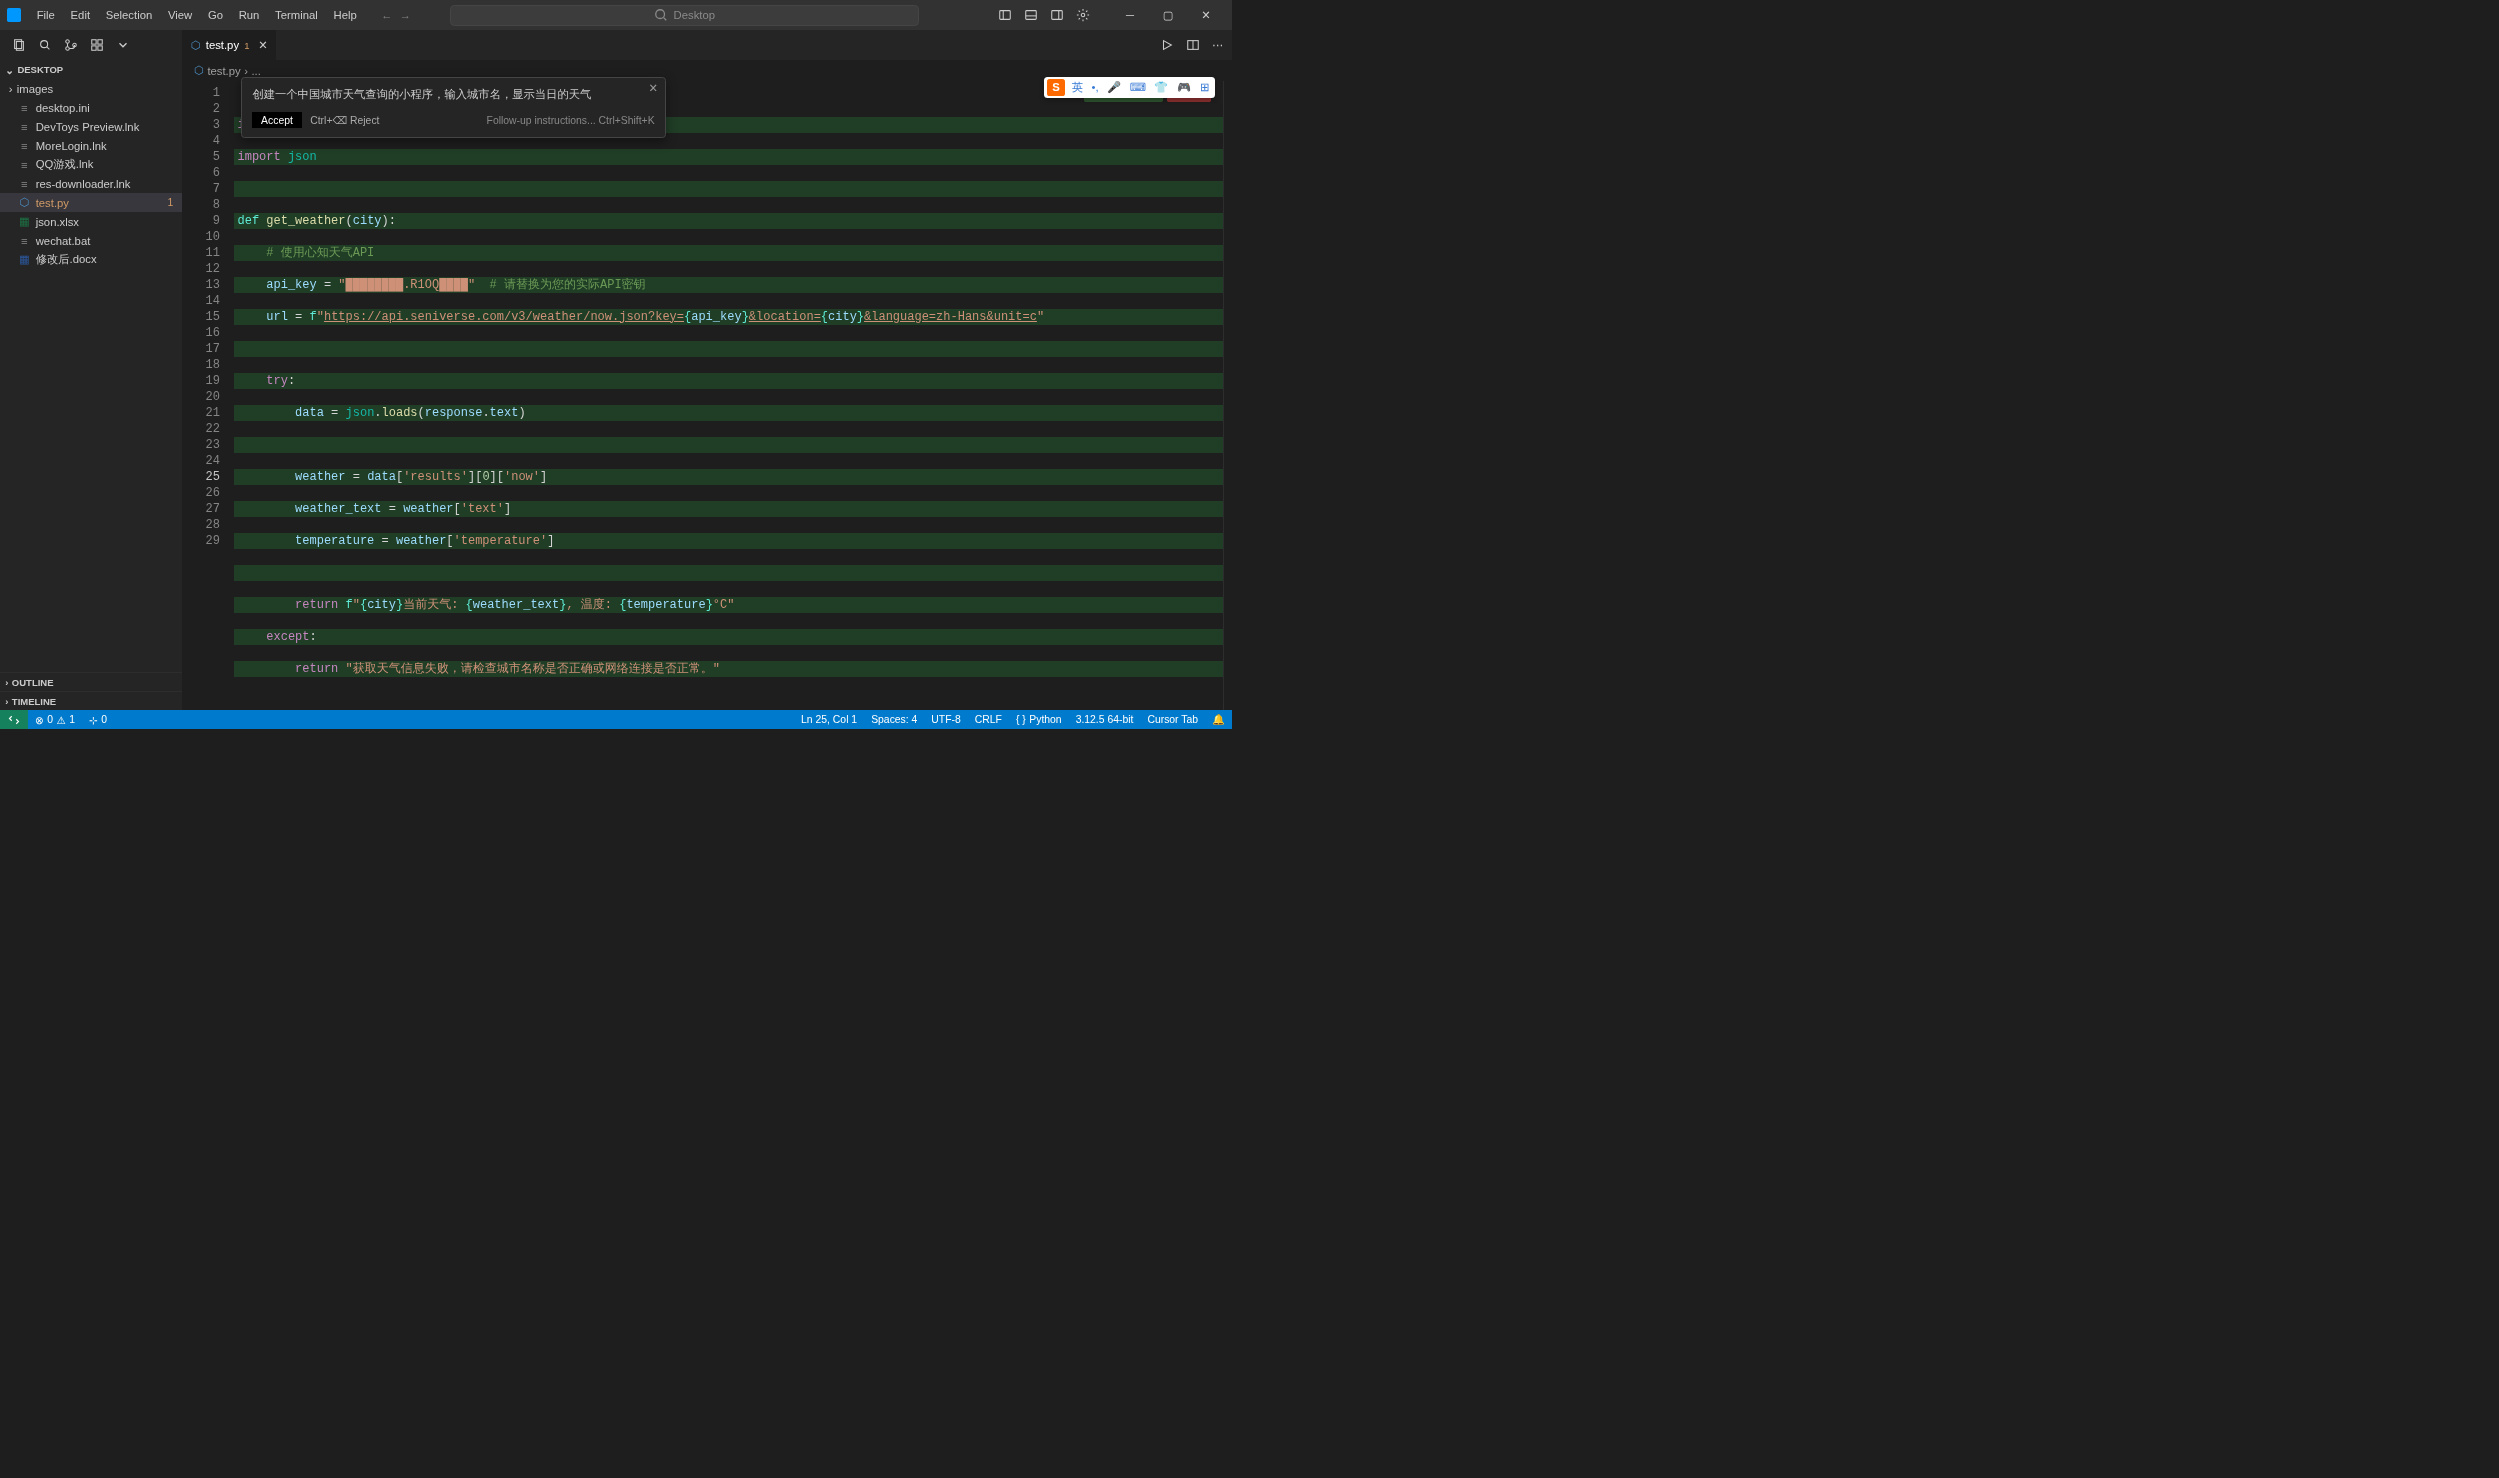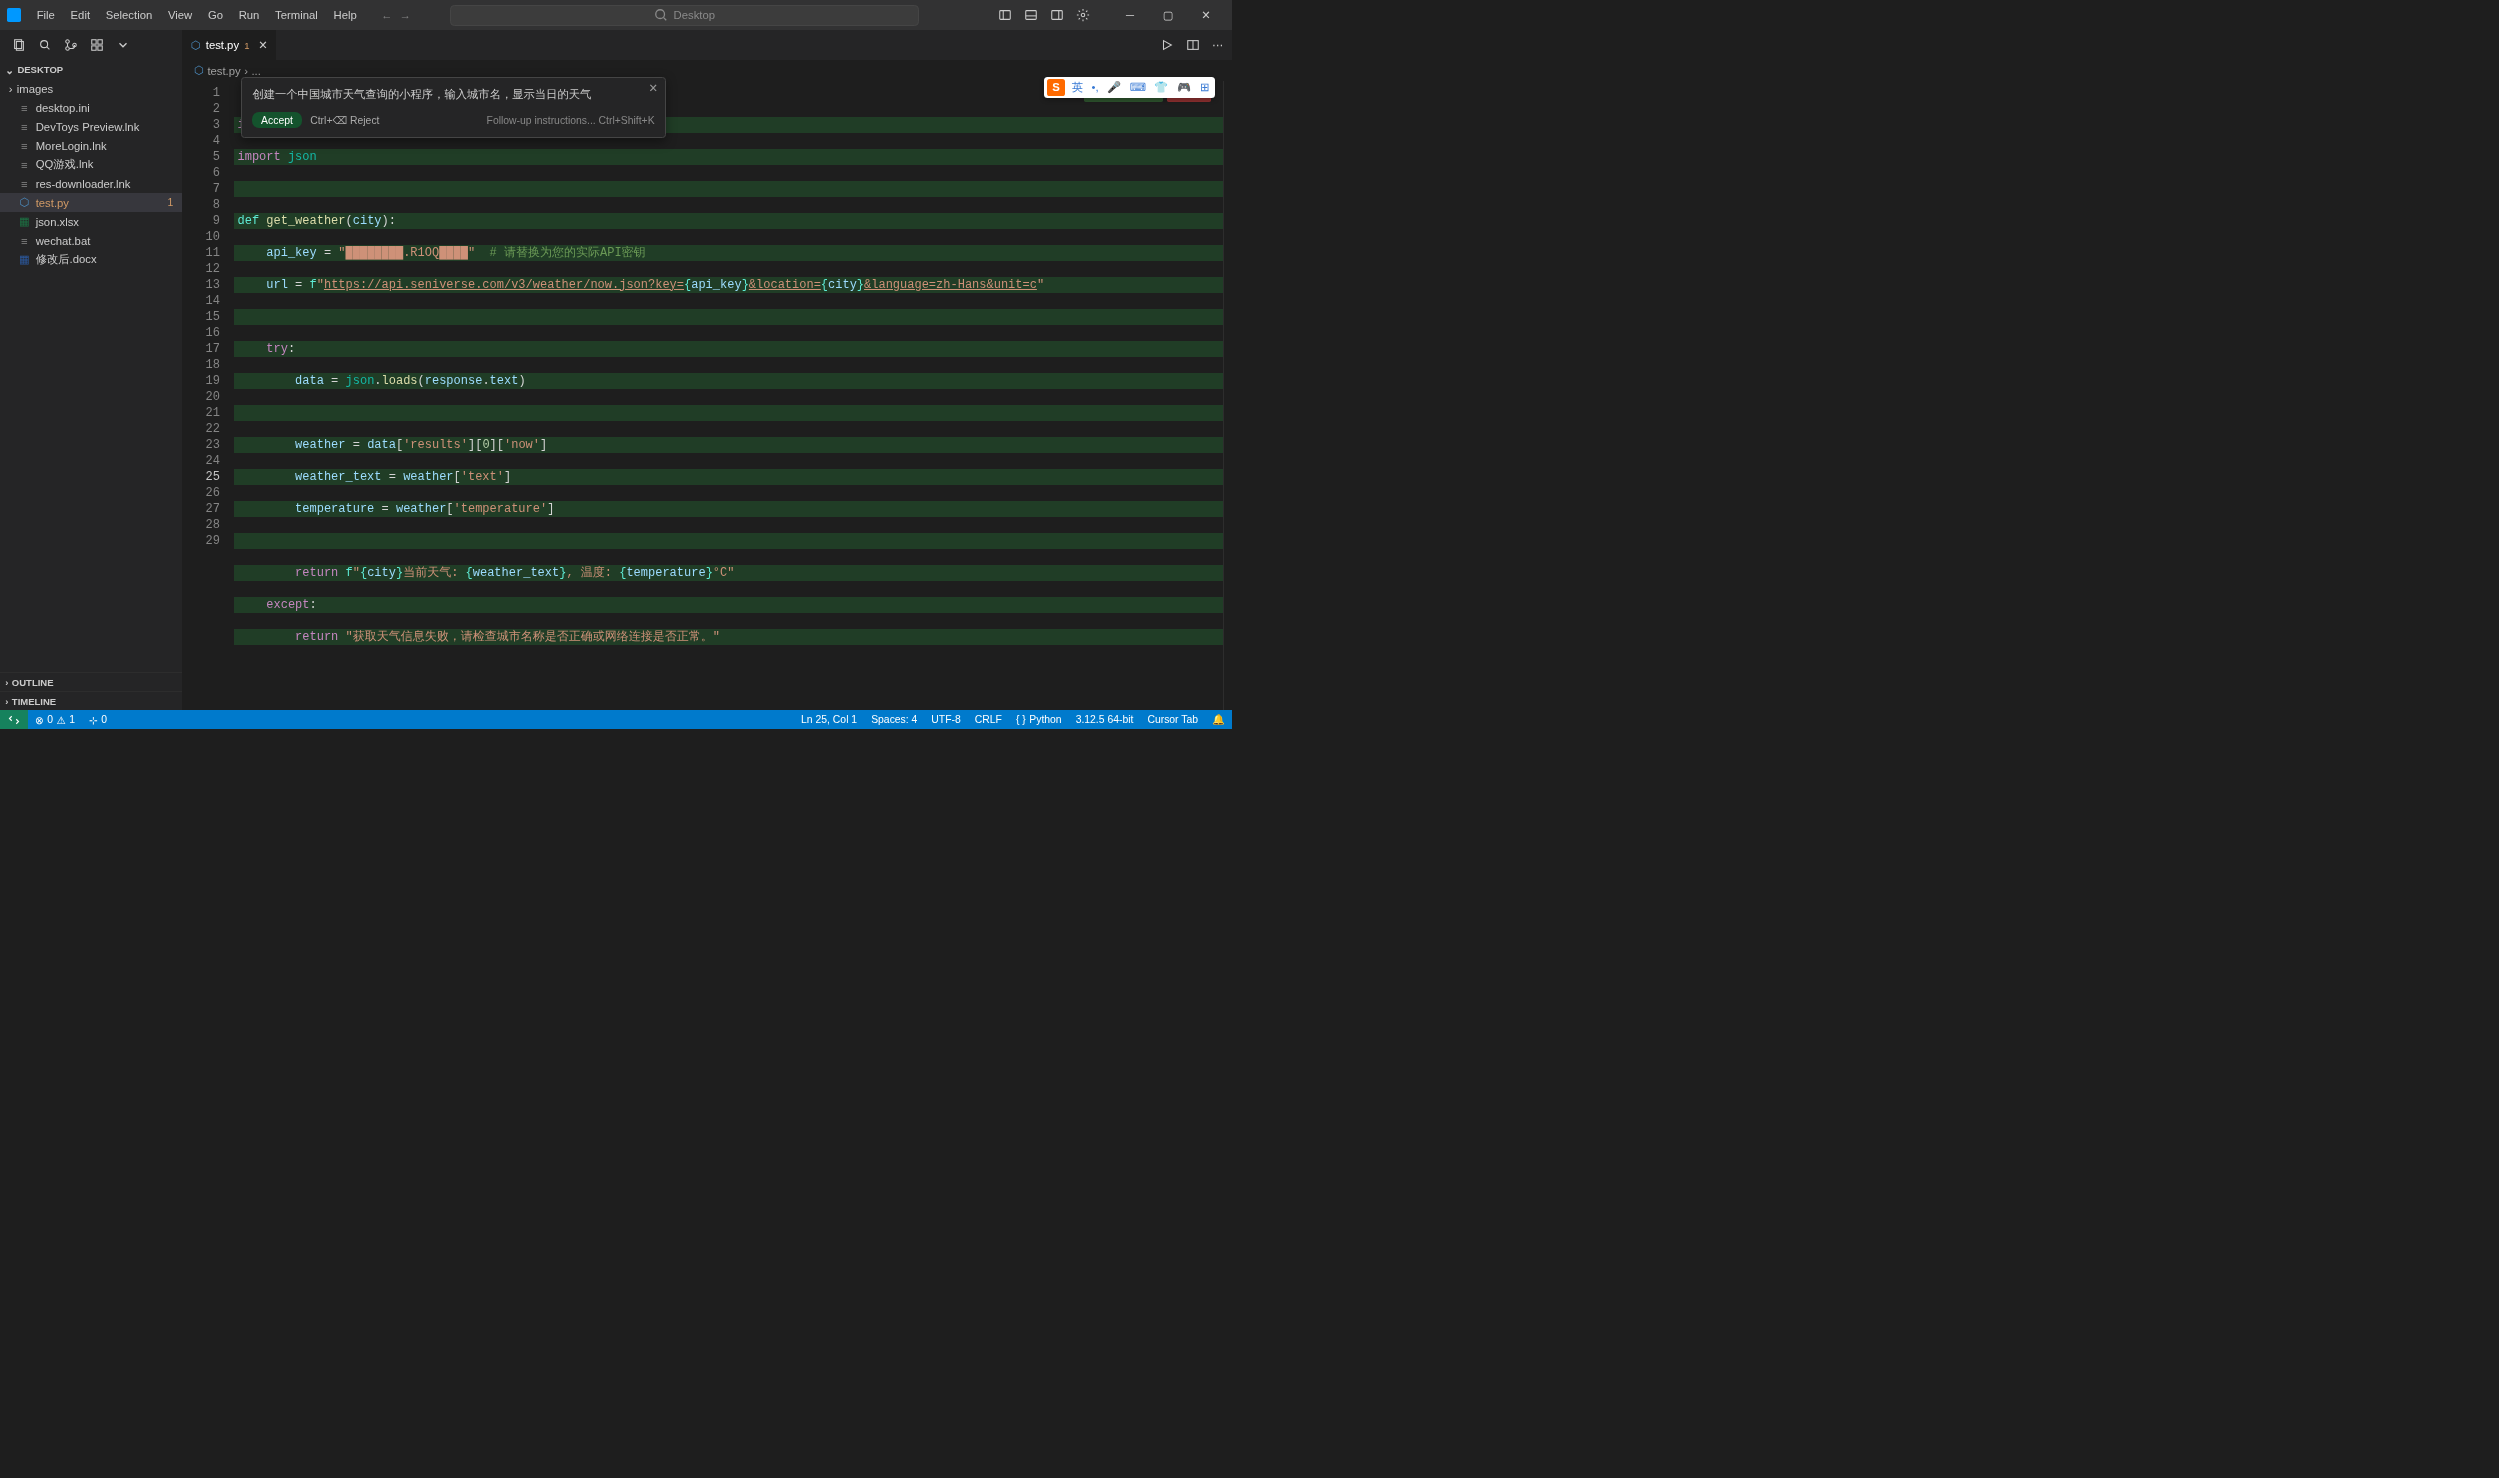--- a/index.html
+++ b/index.html
@@ -143,21 +143,21 @@
   width: 425px;
   background: #252526;
   border: 0.9px solid #454545;
   border-radius: 3.5px;
   box-shadow: 0 3.5px 10.4px rgba(0,0,0,0.4);
   z-index: 10;
 }
 .ai-overlay .close-x { position: absolute; top: 3.5px; right: 7px; color: #999; cursor: pointer; }
 .ai-prompt { padding: 8.7px 10.4px 5.2px 10.4px; color: #cccccc; font-size: 11.3px; }
 .ai-actions { display: flex; align-items: center; gap: 8.7px; padding: 5.2px 10.4px 8.7px 10.4px; }
-.ai-accept { background: #14532d; color: white; padding: 2.6px 8.7px; border-radius: 7px; font-size: 10.4px; cursor: pointer; }
+.ai-accept { background: #000000; color: white; padding: 2.6px 8.7px; border-radius: 0; font-size: 10.4px; cursor: pointer; }
 .ai-reject { color: #aaa; font-size: 10.4px; display: flex; align-items: center; gap: 3.5px; }
 .ai-followup { color: #888; font-size: 10.4px; margin-left: auto; }
 
 
 .code-container { flex: 1; display: flex; position: relative; overflow: hidden; }
 .gutter {
   width: 52px;
   background: #1e1e1e;
   text-align: right;
   padding-right: 14px;
@@ -464,20 +464,21 @@
       </div>
       <div class="code">
         <div class="accept-hints">
           <span class="hint">Ctrl+Shift+Y</span>
           <span class="hint red">Ctrl+N</span>
         </div>
 <div class="code-line diff-add"><span class="kw">import</span> <span class="mod underline-sq">requests</span></div>
 <div class="code-line diff-add"><span class="kw">import</span> <span class="mod">json</span></div>
 <div class="code-line diff-add"></div>
 <div class="code-line diff-add"><span class="def">def</span> <span class="fn">get_weather</span><span class="op">(</span><span class="var">city</span><span class="op">):</span></div>
+<div class="code-line diff-add">    <span class="cmt"># 使用心知天气API</span></div>
 <div class="code-line diff-add">    <span class="var">api_key</span><span class="op"> = </span><span class="str">"████████.R1OQ████"</span><span class="cmt">  # 请替换为您的实际API密钥</span></div>
 <div class="code-line diff-add">    <span class="var">url</span><span class="op"> = </span><span class="def">f</span><span class="str">"</span><span class="lnk">https://api.seniverse.com/v3/weather/now.json?key=</span><span class="def">{</span><span class="var">api_key</span><span class="def">}</span><span class="lnk">&amp;location=</span><span class="def">{</span><span class="var">city</span><span class="def">}</span><span class="lnk">&amp;language=zh-Hans&amp;unit=c</span><span class="str">"</span></div>
 <div class="code-line diff-add"></div>
 <div class="code-line diff-add">    <span class="kw">try</span><span class="op">:</span></div>
 <div class="code-line diff-add">        <span class="var">data</span><span class="op"> = </span><span class="mod">json</span><span class="op">.</span><span class="fn">loads</span><span class="op">(</span><span class="var">response</span><span class="op">.</span><span class="var">text</span><span class="op">)</span></div>
 <div class="code-line diff-add"></div>
 <div class="code-line diff-add">        <span class="var">weather</span><span class="op"> = </span><span class="var">data</span><span class="op">[</span><span class="str">'results'</span><span class="op">][</span><span class="num">0</span><span class="op">][</span><span class="str">'now'</span><span class="op">]</span></div>
 <div class="code-line diff-add">        <span class="var">weather_text</span><span class="op"> = </span><span class="var">weather</span><span class="op">[</span><span class="str">'text'</span><span class="op">]</span></div>
 <div class="code-line diff-add">        <span class="var">temperature</span><span class="op"> = </span><span class="var">weather</span><span class="op">[</span><span class="str">'temperature'</span><span class="op">]</span></div>
 <div class="code-line diff-add"></div>

